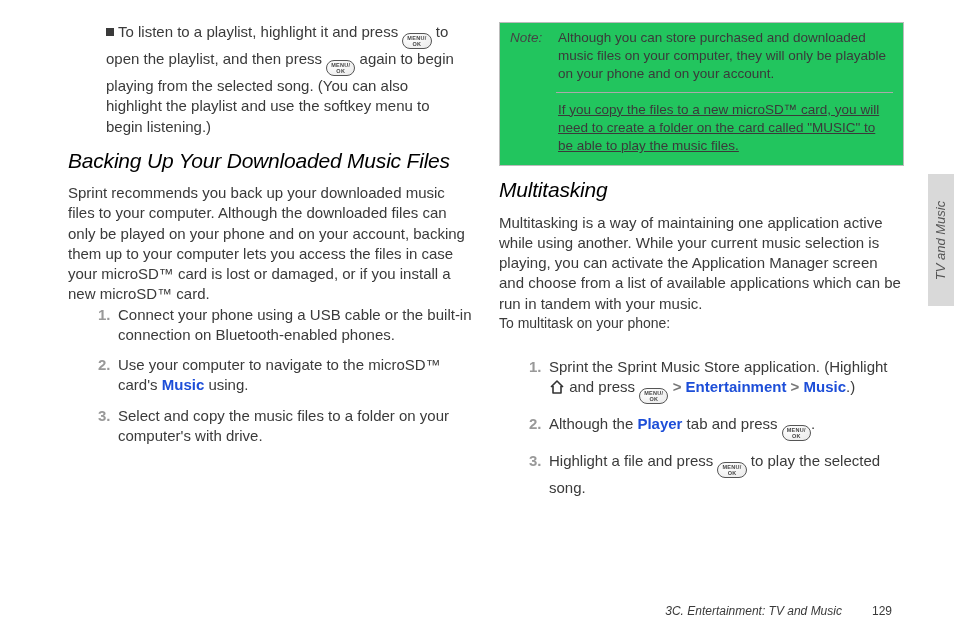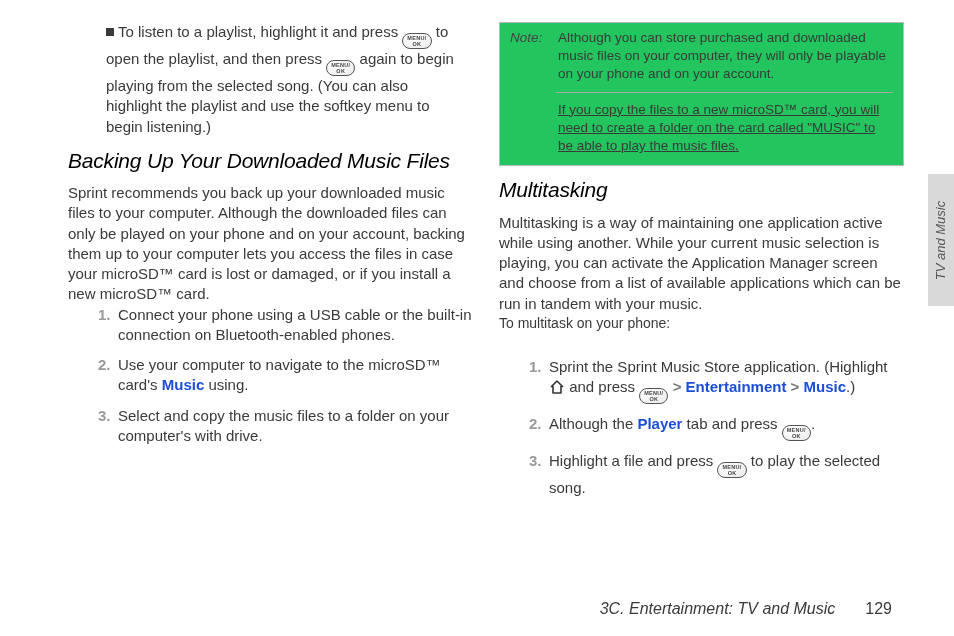--- a/index.html
+++ b/index.html
@@ -116,21 +116,21 @@
     white-space: nowrap;
     font-style: italic;
     font-size: 13px;
     color: #555;
   }
   .footer {
     position: absolute;
     bottom: 18px;
     right: 62px;
     font-style: italic;
-    font-size: 16px;
+    font-size: 12px;
     color: #3a3a3a;
     display:flex;
     gap: 30px;
     align-items:center;
   }
   .footer .pnum { font-style: normal; }
   .lead { margin-bottom:24px; font-family: Arial, sans-serif; font-size:14px; }
 </style>
 </head>
 <body>

